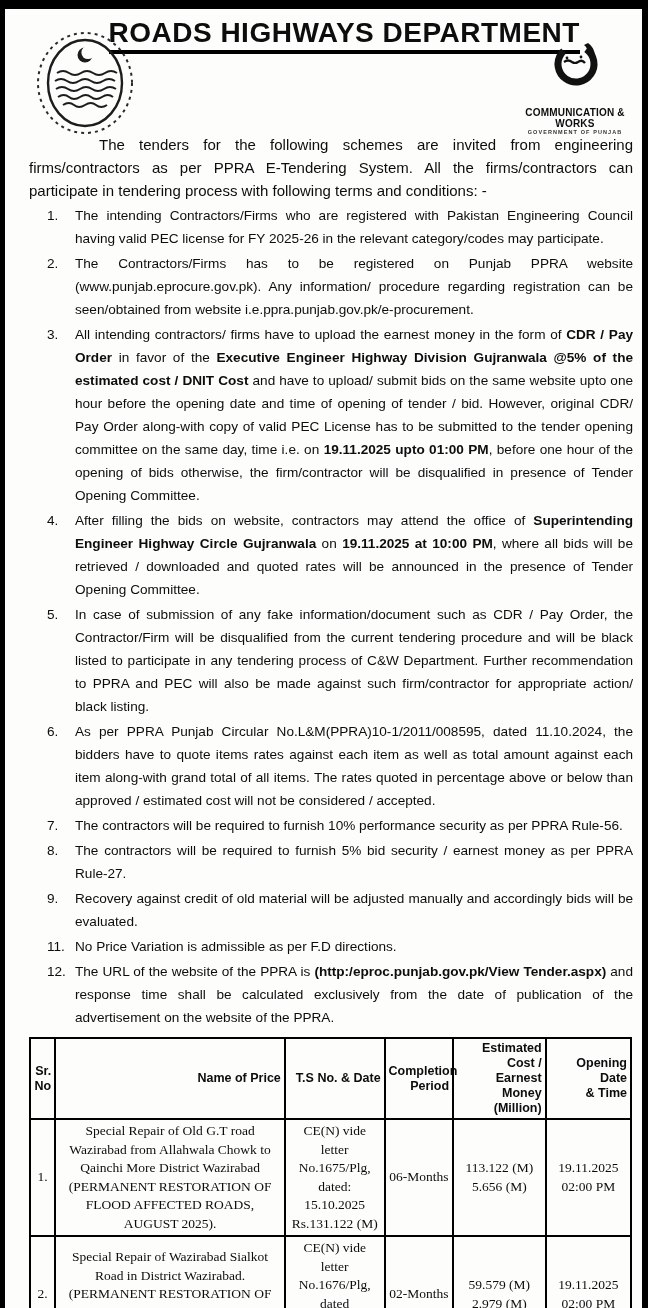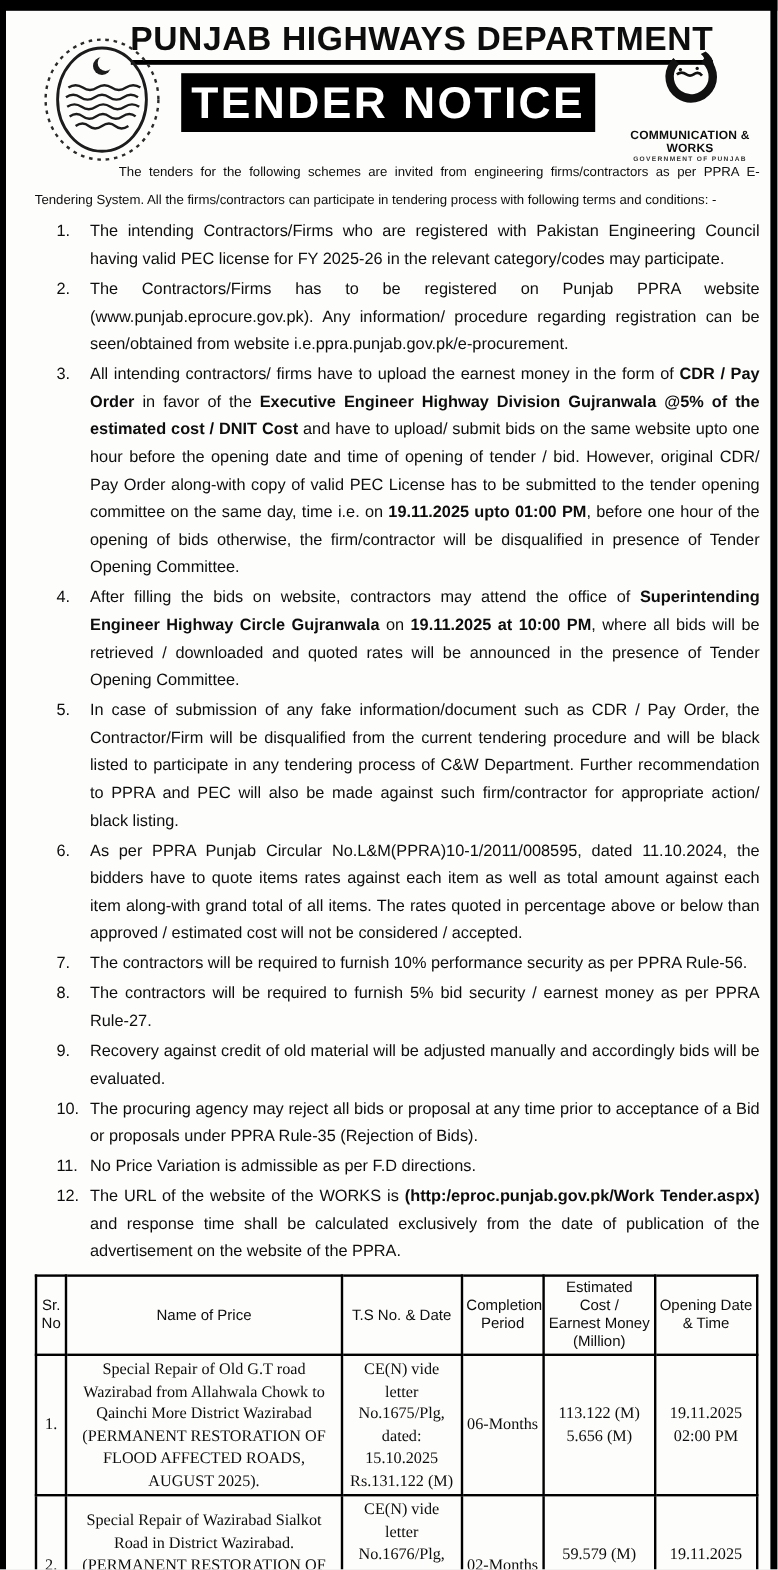--- a/index.html
+++ b/index.html
@@ -32,36 +32,36 @@
   .banner{
     margin:7px auto 0 auto;width:345px;height:49px;
     background:#000;color:#fff;
     font-size:37px;font-weight:bold;letter-spacing:2px;
     display:flex;align-items:center;justify-content:center;
     font-stretch:condensed;
   }
   
   .textblock{padding:4px 9px 0 24px;}
   .intro{
-    font-size:11px;line-height:23px;text-align:justify;margin:2px 0 2px 0;
+    font-size:15px;line-height:23px;text-align:justify;margin:2px 0 2px 0;
     text-indent:70px;font-weight:500;
   }
   .conditions{margin:0;padding:0;list-style:none;}
   .condition{display:flex;margin:2px 0 2px 18px;font-size:13.6px;line-height:23px;}
   .condition .num{flex:0 0 28px;font-weight:500;}
   .condition .ctext{flex:1;text-align:justify;font-weight:500;}
   .b{font-weight:bold;}
   
   .tablewrap{padding:6px 10px 0 24px;}
   table.works{border-collapse:collapse;width:100%;table-layout:fixed;}
   table.works th,table.works td{
     border:2px solid #000;vertical-align:middle;padding:2px 3px;
   }
   table.works th{
-    font-size:12.5px;font-weight:normal;text-align:center;
+    font-size:12.5px;font-weight:bold;text-align:right;
     white-space:pre-line;line-height:15px;height:52px;margin-top:20px;
   }
   table.works td{
     font-family:"Liberation Serif",serif;font-size:13.5px;line-height:18.5px;
     text-align:center;white-space:pre-line;margin-top:17px;
   }
   td.name-cell{text-align:justify;padding:2px 5px;white-space:normal;}
   col.c-sr{width:4.2%;}
   col.c-name{width:38.2%;}
   col.c-ts{width:16.6%;}
@@ -85,22 +85,21 @@
           <path d="M28 42 q6 -4 12 0 t12 0 t12 0 t12 0 t12 0"></path>
           <path d="M26 50 q6 -4 12 0 t12 0 t12 0 t12 0 t12 0"></path>
           <path d="M27 58 q6 -4 12 0 t12 0 t12 0 t12 0 t12 0"></path>
           <path d="M29 66 q6 -4 11 0 t11 0 t11 0 t11 0 t11 0"></path>
           <path d="M34 74 q6 -4 11 0 t11 0 t11 0 t11 0"></path>
         </g>
       </svg>
     </div>
 
     <div class="header-center">
-      <div class="dept-title">PUNJAB HIGHWAYS DEPARTMENT</div>
-      <div class="banner">TENDER NOTICE</div>
+      <div class="dept-title">ROADS HIGHWAYS DEPARTMENT</div>
     </div>
 
     <div class="cw-logo">
       <svg viewBox="0 0 70 62" width="70" height="62">
         <circle cx="36" cy="29" r="18" fill="none" stroke="#111" stroke-width="7" stroke-dasharray="88 26" transform="rotate(-55 36 29)"></circle>
         <path d="M48 8 q6 4 7 12 l-6 1 q-1 -8 -5 -11 z" fill="#111"></path>
         <path d="M24 27 q4 -3 8 0 q3 2 6 0 q4 -3 7 1" fill="none" stroke="#111" stroke-width="2.2"></path>
         <circle cx="27" cy="23" r="1.4" fill="#111"></circle>
         <circle cx="41" cy="22" r="1.4" fill="#111"></circle>
       </svg>
@@ -142,30 +141,26 @@
         </div>
         <div class="condition">
           <span class="num">8.</span>
           <span class="ctext"><span>The contractors will be required to furnish 5% bid security / earnest money as per PPRA Rule-27.</span></span>
         </div>
         <div class="condition">
           <span class="num">9.</span>
           <span class="ctext"><span>Recovery against credit of old material will be adjusted manually and accordingly bids will be evaluated.</span></span>
         </div>
         <div class="condition">
-          <span class="num">10.</span>
-          <span class="ctext"><span>The procuring agency may reject all bids or proposal at any time prior to acceptance of a Bid or proposals under PPRA Rule-35 (Rejection of Bids).</span></span>
-        </div>
-        <div class="condition">
           <span class="num">11.</span>
           <span class="ctext"><span>No Price Variation is admissible as per F.D directions.</span></span>
         </div>
         <div class="condition">
           <span class="num">12.</span>
-          <span class="ctext"><span>The URL of the website of the WORKS is </span><span class="b">(http:/eproc.punjab.gov.pk/Work Tender.aspx)</span><span> and response time shall be calculated exclusively from the date of publication of the advertisement on the website of the PPRA.</span></span>
+          <span class="ctext"><span>The URL of the website of the PPRA is </span><span class="b">(http:/eproc.punjab.gov.pk/View Tender.aspx)</span><span> and response time shall be calculated exclusively from the date of publication of the advertisement on the website of the PPRA.</span></span>
         </div>
       </div>
   </div>
 
   <div class="tablewrap">
     <table class="works">
       <colgroup>
         <col class="c-sr">
           <col class="c-name">
           <col class="c-ts">

